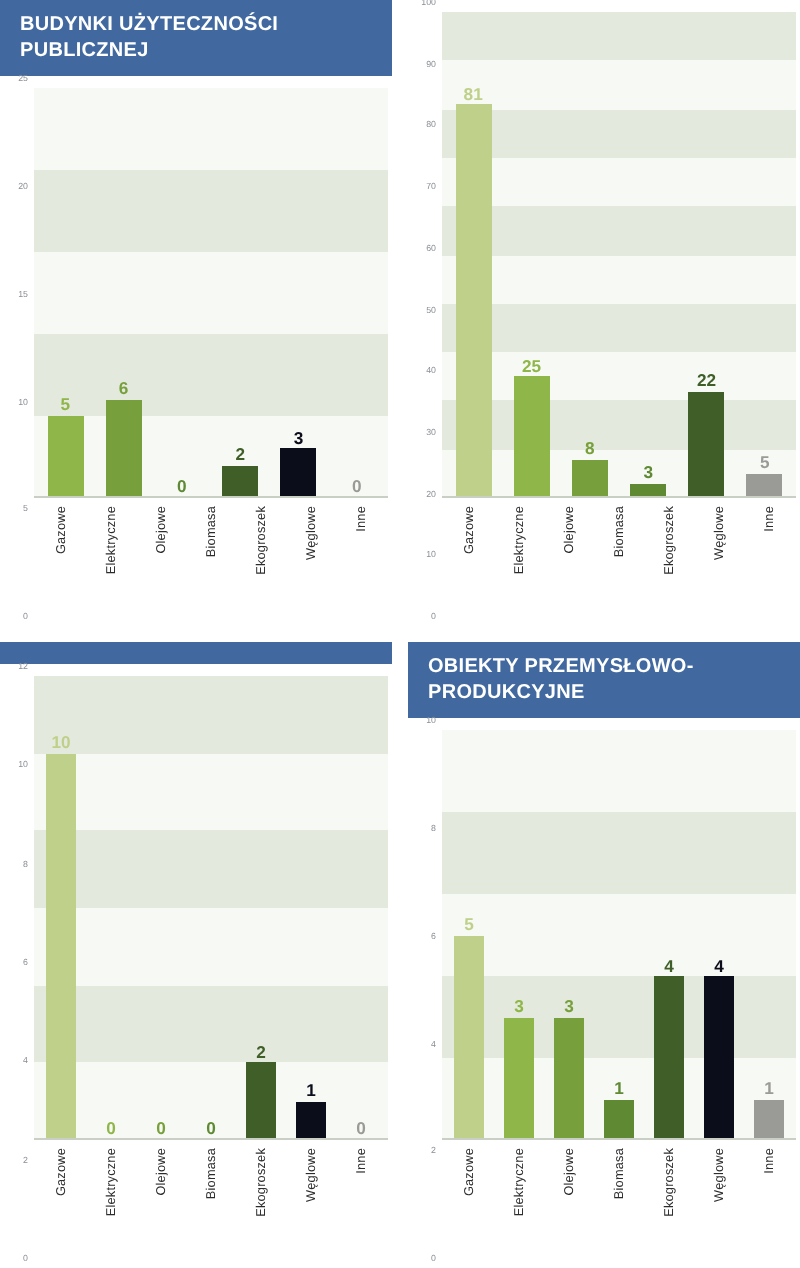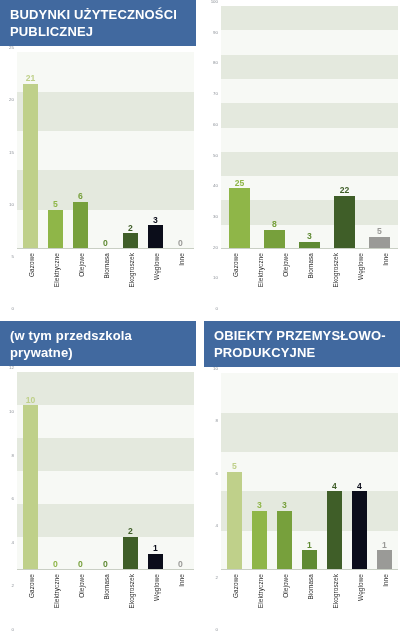--- a/index.html
+++ b/index.html
@@ -20,21 +20,21 @@
   }
   .panel{
     position:relative;
     display:flex;flex-direction:column;
     overflow:hidden;
     background:#ffffff;
   }
   .panel-header{
     background:#41699f;
     color:#ffffff;
-    font-size:13px;
+    font-size:10px;
     font-weight:bold;
     letter-spacing:.15px;
     line-height:1.32;
     padding:6px 8px 6px 10px;
     box-sizing:border-box;
     flex:none;
   }
   .panel-header.two-line{padding-top:6px;padding-bottom:5px;}
   .hdr-l2{display:block;}
 
@@ -153,24 +153,20 @@
       <div class="plotwrap">
         <div class="plot">
           <div class="bands">
               <div class="band a" style="bottom: 0%; height: 20%;"></div>
               <div class="band b" style="bottom: 20%; height: 20%;"></div>
               <div class="band a" style="bottom: 40%; height: 20%;"></div>
               <div class="band b" style="bottom: 60%; height: 20%;"></div>
               <div class="band a" style="bottom: 80%; height: 20%;"></div>
             </div>
           <div class="bars">
-              <div class="barcell">
-                <span class="vlabel" style="color: rgb(191, 208, 138); bottom: 84%; margin-bottom: 1px;">21</span>
-                <div class="bar" style="height: 84%; background: rgb(191, 208, 138);"></div>
-              </div>
               <div class="barcell">
                 <span class="vlabel" style="color: rgb(143, 182, 72); bottom: 20%; margin-bottom: 1px;">5</span>
                 <div class="bar" style="height: 20%; background: rgb(143, 182, 72);"></div>
               </div>
               <div class="barcell">
                 <span class="vlabel" style="color: rgb(119, 160, 60); bottom: 24%; margin-bottom: 1px;">6</span>
                 <div class="bar" style="height: 24%; background: rgb(119, 160, 60);"></div>
               </div>
               <div class="barcell">
                 <span class="vlabel" style="color: rgb(95, 138, 51); bottom: 0%; margin-bottom: 1px;">0</span>
@@ -242,20 +238,24 @@
               <div class="band b" style="bottom: 30%; height: 10%;"></div>
               <div class="band a" style="bottom: 40%; height: 10%;"></div>
               <div class="band b" style="bottom: 50%; height: 10%;"></div>
               <div class="band a" style="bottom: 60%; height: 10%;"></div>
               <div class="band b" style="bottom: 70%; height: 10%;"></div>
               <div class="band a" style="bottom: 80%; height: 10%;"></div>
               <div class="band b" style="bottom: 90%; height: 10%;"></div>
             </div>
           <div class="bars">
               <div class="barcell">
+                <span class="vlabel" style="color: rgb(191, 208, 138); bottom: 81%; margin-bottom: 1px;">81</span>
+                <div class="bar" style="height: 81%; background: rgb(191, 208, 138);"></div>
+              </div>
+              <div class="barcell">
                 <span class="vlabel" style="color: rgb(143, 182, 72); bottom: 25%; margin-bottom: 1px;">25</span>
                 <div class="bar" style="height: 25%; background: rgb(143, 182, 72);"></div>
               </div>
               <div class="barcell">
                 <span class="vlabel" style="color: rgb(119, 160, 60); bottom: 8%; margin-bottom: 1px;">8</span>
                 <div class="bar" style="height: 8%; background: rgb(119, 160, 60);"></div>
               </div>
               <div class="barcell">
                 <span class="vlabel" style="color: rgb(95, 138, 51); bottom: 3%; margin-bottom: 1px;">3</span>
                 <div class="bar" style="height: 3%; background: rgb(95, 138, 51);"></div>
@@ -293,21 +293,20 @@
             <div class="xcell">
               <span class="xlab">Inne</span>
             </div>
           </div>
       </div>
     </div>
   </div>
 
   <div class="panel">
     <div class="panel-header two-line">
-      <span class="hdr-l2">(w tym przedszkola prywatne)</span>
     </div>
     <div class="chart">
       <div class="yaxis">
           <span class="ytick" style="bottom: 0%;">0</span>
           <span class="ytick" style="bottom: 16.6667%;">2</span>
           <span class="ytick" style="bottom: 33.3333%;">4</span>
           <span class="ytick" style="bottom: 50%;">6</span>
           <span class="ytick" style="bottom: 66.6667%;">8</span>
           <span class="ytick" style="bottom: 83.3333%;">10</span>
           <span class="ytick" style="bottom: 100%;">12</span>

